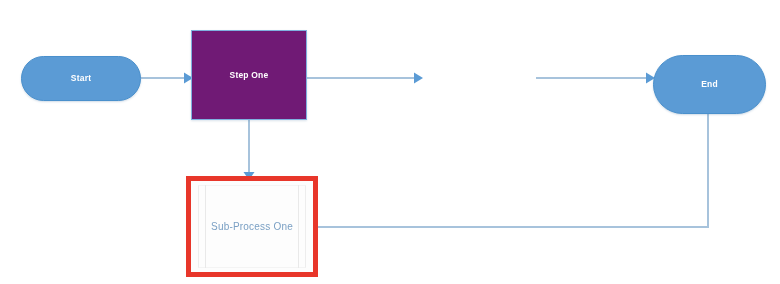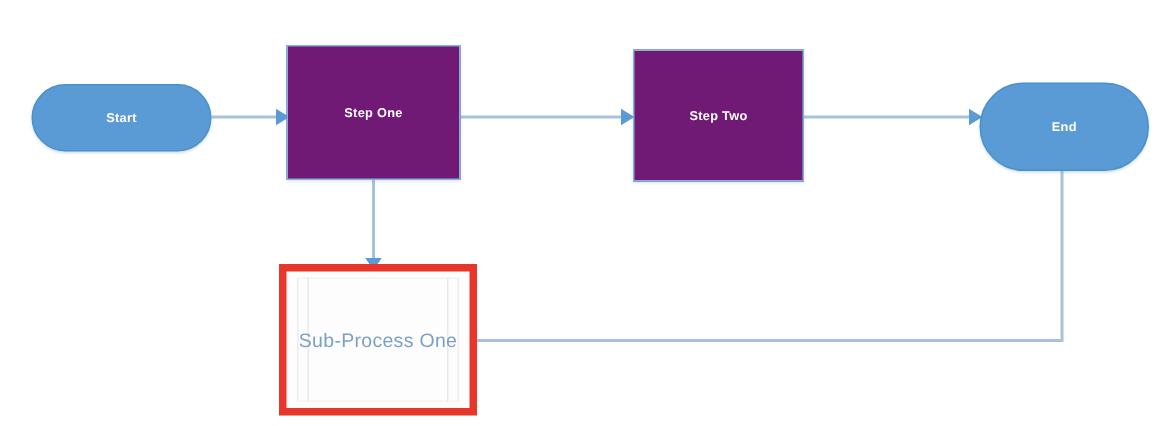--- a/index.html
+++ b/index.html
@@ -52,21 +52,21 @@
 
   
   .subprocess {
     background: #FDFDFD;
     border: 5px solid #E8362A;
     box-shadow: none;
   }
   .subprocess .node-label {
     color: #7BA0C4;
     font-weight: 400;
-    font-size: 13px;
+    font-size: 10px;
     position: relative;
     z-index: 3;
   }
   .sp-inner {
     position: absolute;
     top: 4px;
     left: 7px;
     right: 7px;
     bottom: 4px;
     border-left: 1px solid #EDEDED;
@@ -141,23 +141,20 @@
   </svg>
 
   <div class="node pill" style="left:21px; top:56px; width:120px; height:45px;">
     <span class="node-label">Start</span>
   </div>
 
   <div class="node process" style="left:191px; top:30px; width:116px; height:90px;">
     <span class="node-label">Step One</span>
   </div>
 
-  <div class="node process" style="left:422px; top:33px; width:114px; height:88px;">
-    <span class="node-label">Step Two</span>
-  </div>
 
   <div class="node pill" style="left:653px; top:55px; width:113px; height:59px;">
     <span class="node-label">End</span>
   </div>
 
   <div class="node subprocess" style="left:186px; top:176px; width:132px; height:101px;">
     <span class="sp-inner"></span>
     <span class="sp-bar-left"></span>
     <span class="sp-bar-right"></span>
     <span class="node-label">Sub-Process One</span>

